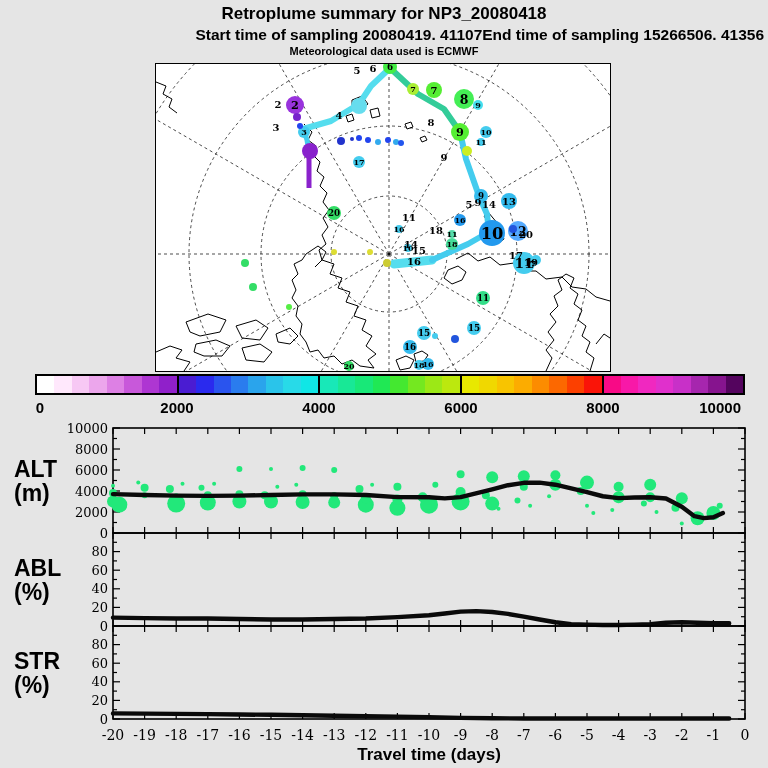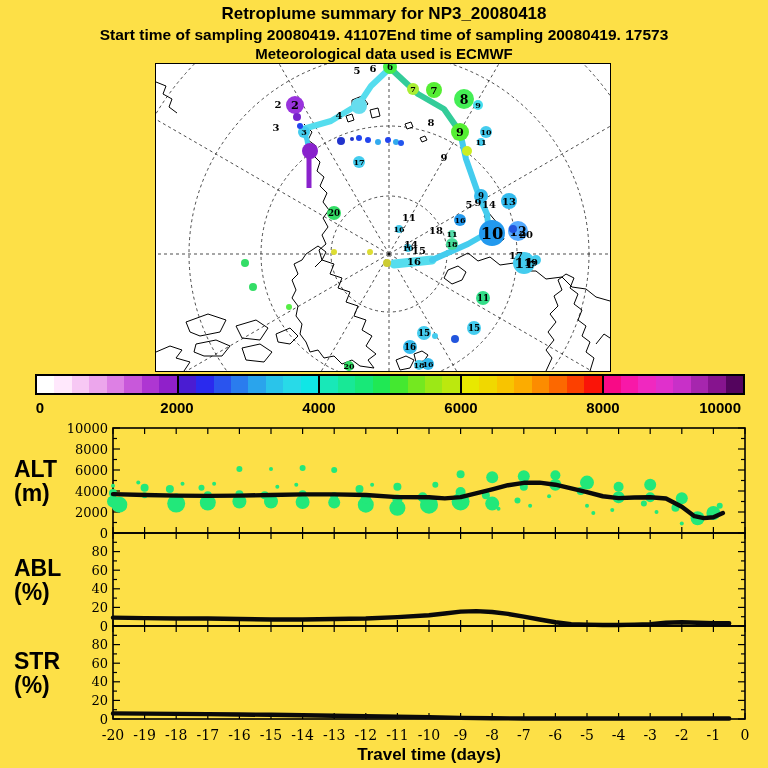--- a/index.html
+++ b/index.html
@@ -1,40 +1,40 @@
 <!DOCTYPE html>
 <html><head>
 <meta charset="utf-8">
 <style>
   html,body{margin:0;padding:0;background:#ffffff;}
-  #fig{position:relative;width:768px;height:768px;background:#fde047;overflow:hidden;
+  #fig{position:relative;width:768px;height:768px;background:#e5e5e5;overflow:hidden;
        font-family:"Liberation Sans",sans-serif;color:#000;}
   .hdr{position:absolute;left:0;width:768px;text-align:center;font-weight:bold;white-space:nowrap;}
   #title-line{top:4px;font-size:17px;}
-  #time-line{top:26px;font-size:15.5px;display:flex;justify-content:center;padding:0 4px;box-sizing:border-box;}
-  #met-line{top:45px;font-size:15px;}
+  #time-line{top:26px;font-size:15.5px;display:flex;justify-content:flex-end;padding:0 4px;box-sizing:border-box;}
+  #met-line{top:45px;font-size:11px;}
   #map-box{position:absolute;left:155px;top:63px;width:454px;height:307px;border:1px solid #000;background:#fff;}
   #map-svg{position:absolute;left:0;top:0;}
   #cbar{position:absolute;left:35px;top:374px;width:710px;height:21px;border:2px solid #000;display:flex;box-sizing:border-box;}
   .cbar-cell{flex:1 1 auto;height:100%;}
   .cbar-sep{border-left:2px solid #000;}
   .cbar-tick{position:absolute;top:399px;font-size:15px;font-weight:bold;transform:translateX(-50%);}
   #cbar-title{position:absolute;left:0;top:406px;width:768px;text-align:center;
               font-family:"DejaVu Serif",serif;font-size:16px;}
   #charts{position:absolute;left:0;top:420px;}
 </style>
 </head>
 <body>
 
 <div id="fig">
 
   <div class="hdr" id="title-line">Retroplume summary for NP3_20080418</div>
   <div class="hdr" id="time-line">
     <span>Start time of sampling 20080419. 41107</span>
-    <span>End time of sampling 20080419. 17573</span>
+    <span>End time of sampling 15266506. 41356</span>
   </div>
   <div class="hdr" id="met-line">Meteorological data used is ECMWF</div>
 
   <div id="map-box">
     <svg id="map-svg" width="454" height="307" viewBox="0 0 454 307">
       <g stroke="#000" stroke-width="0.7" fill="none" stroke-dasharray="3,3">
         <circle cx="233" cy="190" r="58"></circle>
           <circle cx="233" cy="190" r="128"></circle>
         <circle cx="233" cy="190" r="200"></circle>
           <circle cx="233" cy="190" r="272"></circle>

